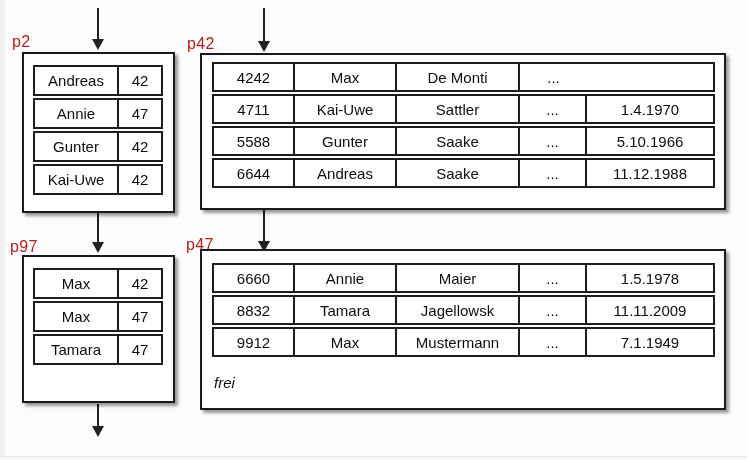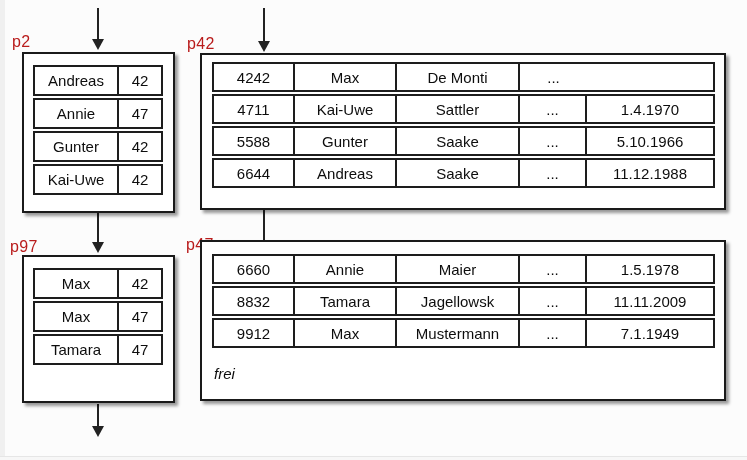--- a/index.html
+++ b/index.html
@@ -175,21 +175,21 @@
         <div class="cell kv-name">Max</div>
         <div class="cell kv-val">47</div>
       </div>
       <div class="row kv-row">
         <div class="cell kv-name">Tamara</div>
         <div class="cell kv-val">47</div>
       </div>
     </div>
   </div>
 
-  <div class="page-box" style="left:200px; top:240px; width:526px; height:161px; padding:12px 0 0 10px;">
+  <div class="page-box" style="left:200px; top:249px; width:526px; height:161px; padding:12px 0 0 10px;">
     <div class="tbl" style="width:503px;">
       <div class="row rec-row">
         <div class="cell c-id">6660</div>
         <div class="cell c-first">Annie</div>
         <div class="cell c-last">Maier</div>
         <div class="cell c-more">...</div>
         <div class="cell c-date">1.5.1978</div>
       </div>
       <div class="row rec-row">
         <div class="cell c-id">8832</div>

